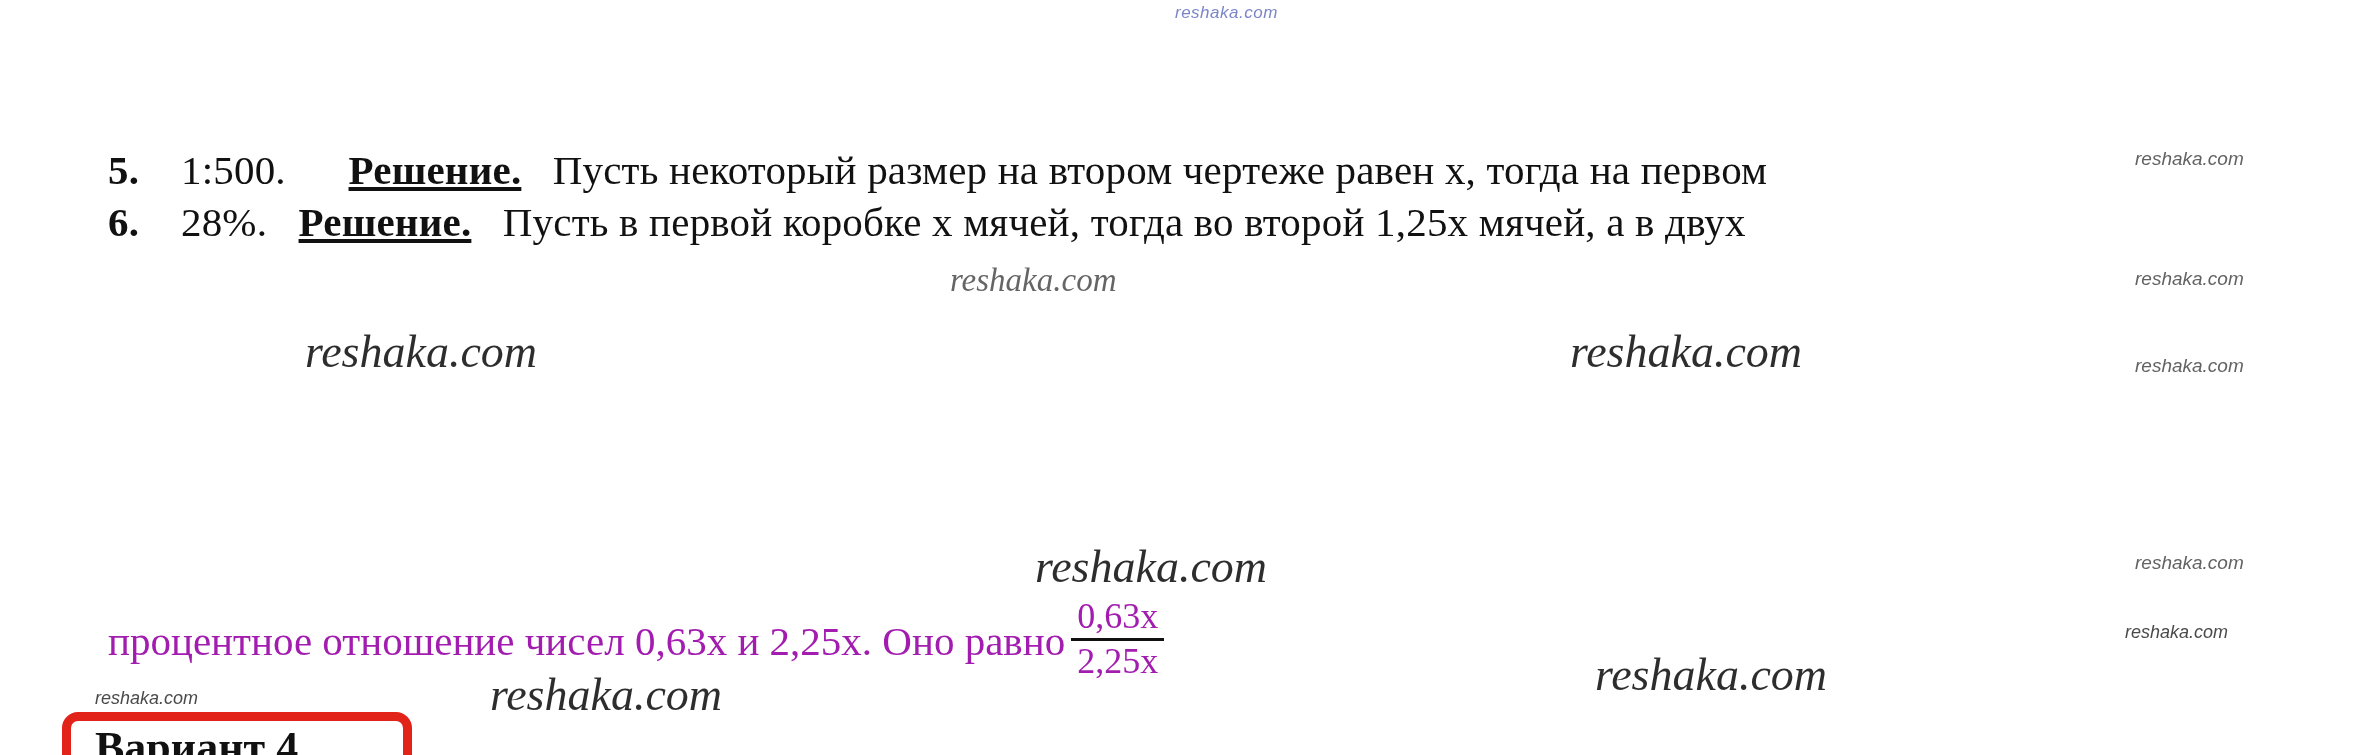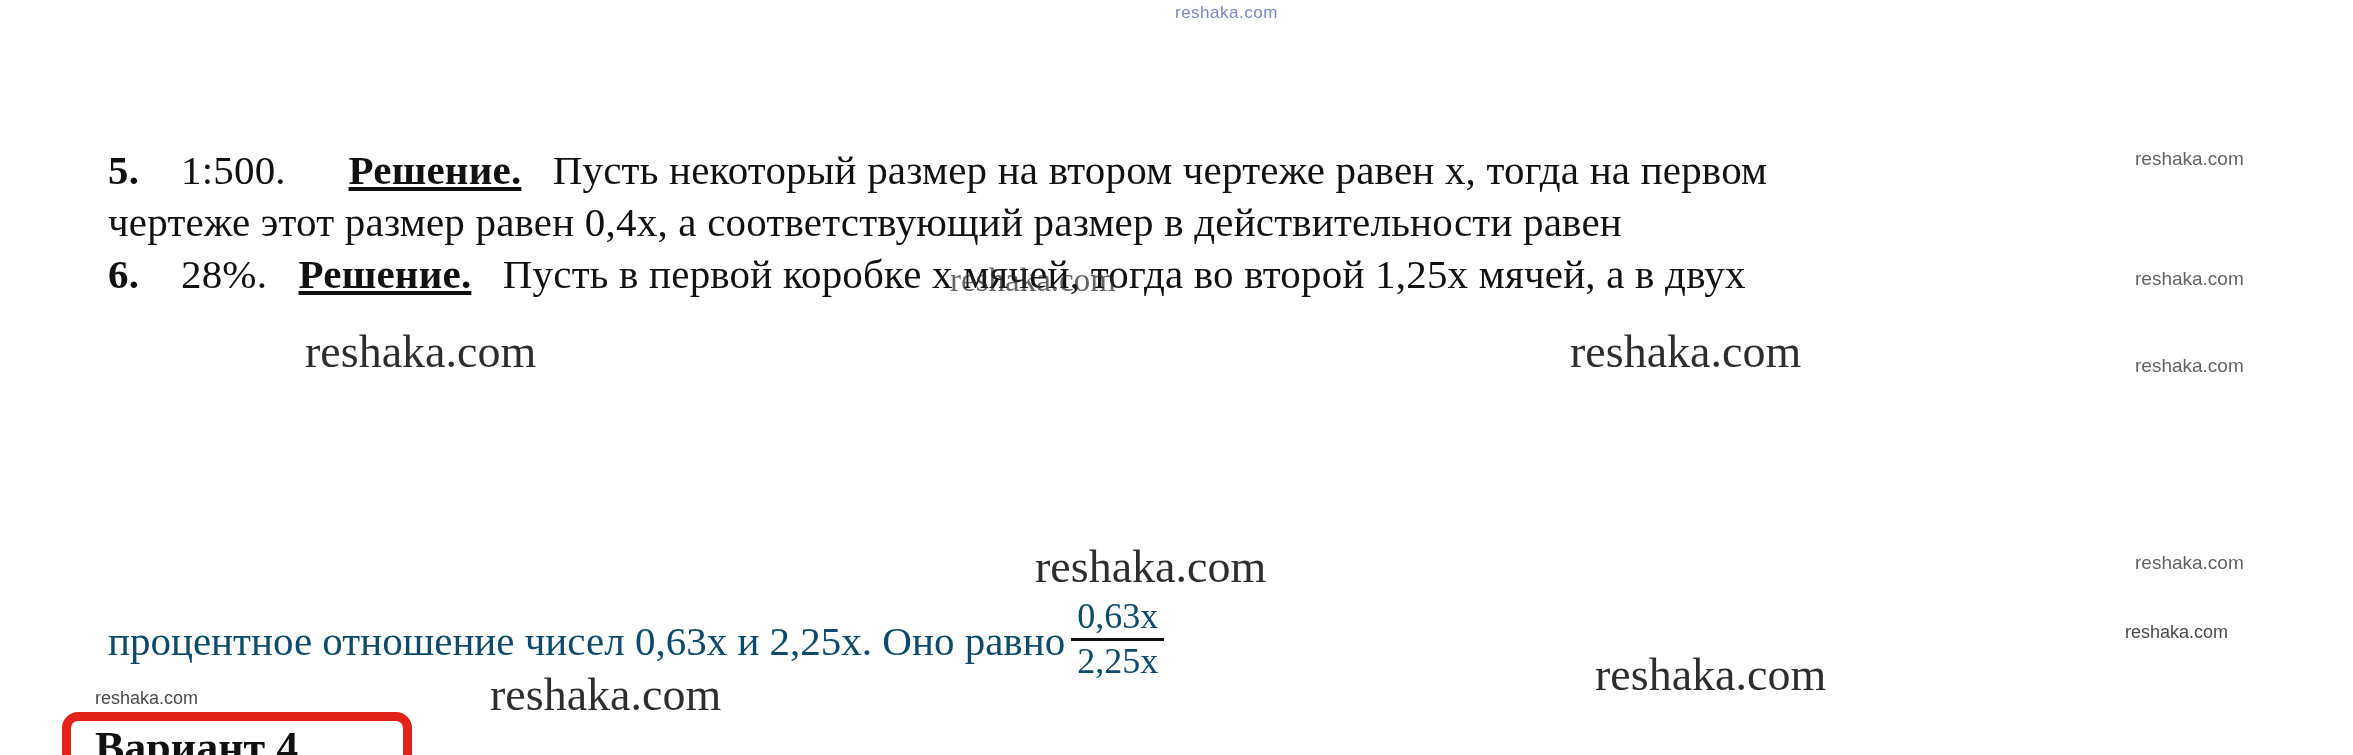--- a/index.html
+++ b/index.html
@@ -69,21 +69,21 @@
   .frac .top { display: block; padding: 0 6px 2px 6px; }
   .frac .bar { display: block; height: 3px; background: #111; }
   .frac .bot { display: block; padding: 2px 6px 0 6px; }
 
   .lastline {
     position: absolute;
     left: 108px;
     top: 600px;
     width: 2000px;
     font-size: 41px;
-    color: #0c4a6e;
+    color: #a21caf;
     white-space: nowrap;
     display: flex;
     align-items: center;
   }
 
   
   .redbox {
     position: absolute;
     left: 62px;
     top: 712px;
@@ -105,20 +105,21 @@
     white-space: nowrap;
   }
 
   
   .wm {
     position: absolute;
     color: #1a1a1a;
     font-family: "Liberation Serif", serif;
     white-space: nowrap;
     pointer-events: none;
+    font-style: italic;
   }
   .wm-big {
     font-size: 46px;
     color: #1c1c1c;
     opacity: 0.92;
   }
   .wm-mid {
     font-size: 33px;
     color: #2b2b2b;
     opacity: 0.72;
@@ -153,23 +154,20 @@
       <div class="line">
         <span class="num">5.</span>
         <span>&nbsp;&nbsp;</span>
         <span>1:500.</span>
         <span>&nbsp;&nbsp;&nbsp;&nbsp;</span>
         <span class="ul">Решение.</span>
         <span>&nbsp;</span>
         <span>Пусть некоторый размер на втором чертеже равен x, тогда на первом</span>
       </div>
 
-      <div class="line">
-        <span>чертеже этот размер равен 0,4x, а соответствующий размер в действительности равен</span>
-      </div>
 
 
       <div class="line" style="margin-top:4px;">
         <span class="num">6.</span>
         <span>&nbsp;&nbsp;</span>
         <span>28%.</span>
         <span>&nbsp;</span>
         <span class="ul">Решение.</span>
         <span>&nbsp;</span>
         <span>Пусть в первой коробке x мячей, тогда во второй 1,25x мячей, а в двух</span>

